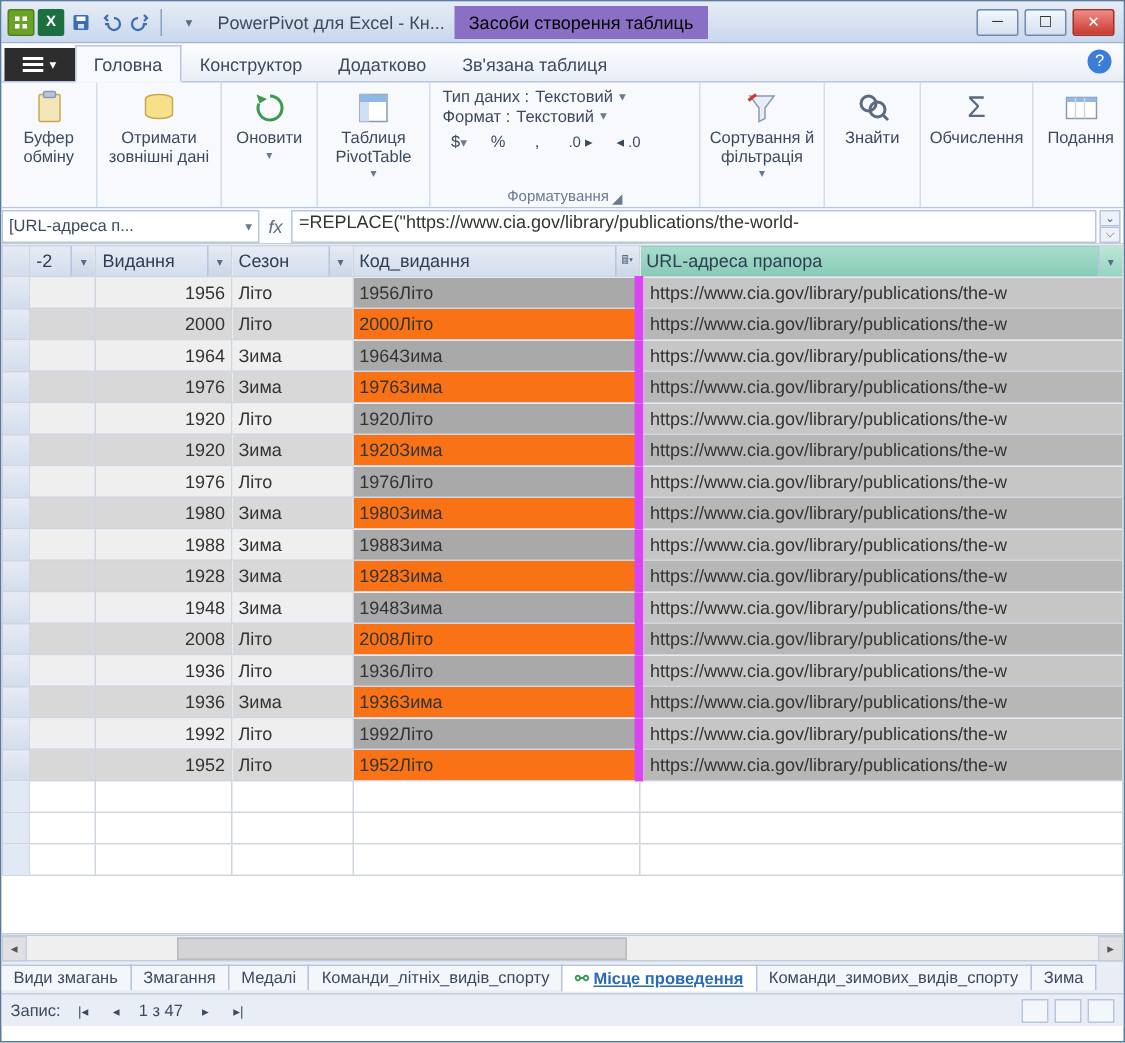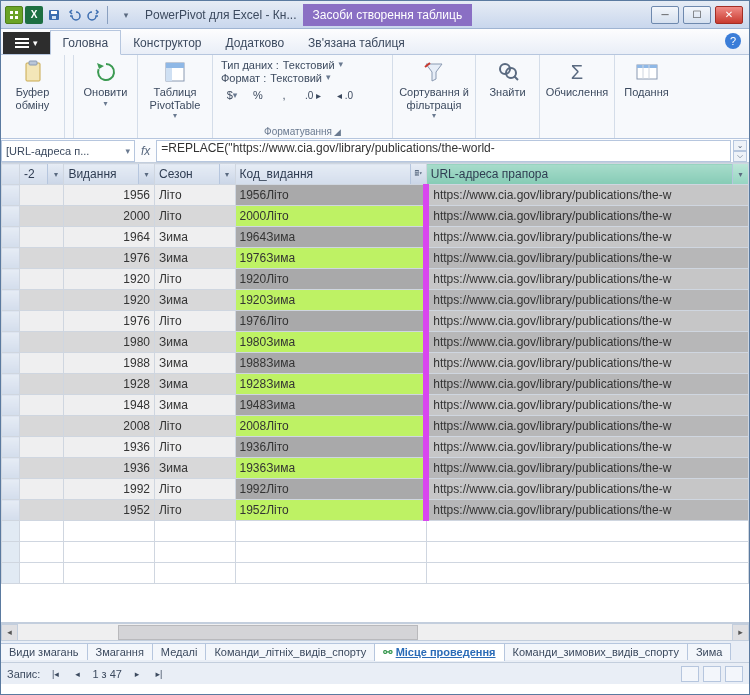--- a/index.html
+++ b/index.html
@@ -6,21 +6,21 @@
   body { background: #fff; width: 750px; height: 695px; overflow: hidden; border: 1px solid #5a7aa0; position: relative; }
 
   
   .titlebar { height: 28px; background: linear-gradient(#e6ecf5,#c9d7ed); display:flex; align-items:center; border-bottom:1px solid #9fb4d2; }
   .titlebar .qat { display:flex; align-items:center; gap:2px; padding:0 4px; }
   .qat-icon { width:18px; height:18px; display:flex; align-items:center; justify-content:center; font-size:12px; border:1px solid transparent; border-radius:2px; }
   .qat-icon.app { background:#6aa327; color:#fff; font-weight:bold; border:1px solid #4f7f1b; }
   .qat-icon.excel { background:#1d6f42; color:#fff; font-weight:bold; font-size:10px; }
   .qat-sep { width:6px; height:18px; border-left:1px solid #8aa0c0; margin:0 2px; }
   .title-text { font-size:12px; color:#3c4a5f; margin-left:6px; white-space:nowrap; }
-  .context-tab { background:#8a6fc4; color:#ffffff; font-size:12px; padding:4px 10px; margin-left:6px; }
+  .context-tab { background:#8a6fc4; color:#000000; font-size:12px; padding:4px 10px; margin-left:6px; }
   .winbtns { margin-left:auto; display:flex; gap:4px; padding-right:6px; }
   .winbtn { width:28px; height:18px; border:1px solid #6e89ae; background:linear-gradient(#f3f6fb,#d5e0ef); border-radius:2px; display:flex; align-items:center; justify-content:center; font-size:10px; color:#333; }
   .winbtn.close { background:linear-gradient(#f08b85,#c83a2f); color:#fff; border-color:#a32d24; }
 
   
   .ribbon-tabs { height:26px; background:linear-gradient(#fdfdfe,#e9eef7); display:flex; align-items:flex-end; border-bottom:1px solid #b6c6de; padding-left:2px; position:relative; }
   .file-btn { background:#2d2d2d; color:#fff; height:22px; display:flex; align-items:center; padding:0 12px; font-size:12px; gap:4px; }
   .rtab { font-size:12px; color:#3c4a5f; padding:5px 12px 4px; cursor:default; }
   .rtab.active { background:#f7f9fc; border:1px solid #b6c6de; border-bottom:1px solid #f7f9fc; margin-bottom:-1px; }
   .help-icon { position:absolute; right:8px; top:4px; width:16px; height:16px; border-radius:50%; background:#3b7dd8; color:#fff; font-size:11px; display:flex; align-items:center; justify-content:center; }
@@ -35,40 +35,40 @@
   .bigbtn .ico { width:28px; height:24px; margin-bottom:2px; display:flex; align-items:center; justify-content:center; }
   .bigbtn.wide { width:74px; }
   .bigbtn.wide2 { width:66px; }
   .stackrows { display:flex; flex-direction:column; gap:1px; padding:2px 4px; font-size:11px; color:#3c4a5f; min-width:160px; }
   .stackrow { display:flex; align-items:flex-start; gap:4px; white-space:nowrap; }
   .stackrow .dd { font-size:9px; color:#6a7a90; }
   .mini { width:22px; height:20px; border:1px solid transparent; display:flex; align-items:center; justify-content:center; font-size:11px; color:#3c4a5f; }
 
   
   .formulabar { height:24px; border-bottom:1px solid #c3cedd; display:flex; align-items:center; background:#fbfcfe; }
-  .namebox { width:134px; height:22px; border:1px solid #b6c6de; background:#fff; font-size:11px; color:#3c4a5f; display:flex; align-items:center; padding:0 4px; }
+  .namebox { width:172px; height:22px; border:1px solid #b6c6de; background:#fff; font-size:11px; color:#3c4a5f; display:flex; align-items:center; padding:0 4px; }
   .namebox .dd { margin-left:auto; font-size:9px; color:#6a7a90; }
   .fxlabel { font-style:italic; font-size:12px; color:#5a6a80; padding:0 6px; }
   .formula-input { flex:1; height:22px; border:1px solid #b6c6de; background:#fff; font-size:12px; color:#333; padding:0 4px; overflow:hidden; white-space:nowrap; }
   .fb-btn { width:14px; height:11px; border:1px solid #b6c6de; background:#eef2f8; margin-left:2px; font-size:8px; display:flex; align-items:center; justify-content:center; color:#5a6a80; }
   .fb-btnstack { display:flex; flex-direction:column; margin-right:2px; }
 
   
   .grid-area { position:relative; height:460px; overflow:hidden; border-bottom:1px solid #c3cedd; background:#fff; }
   table.grid { border-collapse:collapse; width:100%; font-size:12px; color:#333; table-layout:fixed; }
   .grid th, .grid td { border:1px solid #cfd6e0; height:21px; padding:0 4px; overflow:hidden; white-space:nowrap; text-overflow:clip; }
   .grid th { background:linear-gradient(#e6ecf5,#d3ddec); font-weight:normal; text-align:left; font-size:12px; color:#2f3d52; position:relative; }
   .grid th.hl { background:linear-gradient(#a7dccb,#86cbb5); }
   .grid th .hdd { position:absolute; right:0; top:0; bottom:0; width:16px; background:linear-gradient(#e6ecf5,#cbd6e7); border-left:1px solid #b6c6de; display:flex; align-items:center; justify-content:center; font-size:8px; color:#5a6a80; }
   .grid th.hl .hdd { background:linear-gradient(#bce6d8,#96d5c2); }
   .rowhdr { background:linear-gradient(#a7dccb,#86cbb5); width:18px; min-width:18px; }
   .grid td { background:#efeff0; }
   .grid tr.even td { background:#d8d8d9; }
   .grid td.selcol { background:#a9a9aa; }
-  .grid tr.even td.selcol { background:#bef264; }
+  .grid tr.even td.selcol { background:#f97316; }
   .grid td.url { background:#c6c6c7; border-left:6px solid #d946ef; }
   .grid tr.even td.url { background:#b7b7b8; }
   .grid td.num { text-align:right; }
 
   .grid tr.blank td, .grid tr.blank th.rowhdr { background:#fff !important; border-color:#cfd6e0; }
 
   
   .hscroll { height:17px; background:#efeff0; border-top:1px solid #c3cedd; display:flex; align-items:center; }
   .hscroll .arrow { width:17px; height:17px; background:#e0e0e3; border:1px solid #c3cedd; display:flex; align-items:center; justify-content:center; font-size:9px; color:#555; }
   .hscroll .thumb { height:15px; background:#d4d4d7; border:1px solid #b9b9bc; margin:0 0; }
@@ -156,20 +156,31 @@
               <rect x="7" y="1" width="8" height="4" rx="1" fill="#b9c6d8" stroke="#8a9ab2"></rect>
             </svg>
         </div>
         <span>Буфер обміну</span>
       </div>
     </div>
     <div class="rgroup-label"></div>
   </div>
 
   <div class="rgroup">
+    <div class="rgroup-content">
+      <div class="bigbtn wide">
+        <div class="ico">
+          <svg width="26" height="24" viewBox="0 0 26 24">
+              <ellipse cx="13" cy="6" rx="9" ry="3" fill="#f6e08a" stroke="#c9a94f"></ellipse>
+              <path d="M4 6v10c0 1.7 4 3 9 3s9-1.3 9-3V6" fill="#f6e08a" stroke="#c9a94f"></path>
+            </svg>
+        </div>
+        <span>Отримати зовнішні дані</span>
+      </div>
+    </div>
     <div class="rgroup-label"></div>
   </div>
 
   <div class="rgroup">
     <div class="rgroup-content">
       <div class="bigbtn">
         <div class="ico">
           <svg width="24" height="24" viewBox="0 0 24 24">
               <path d="M12 4a8 8 0 1 1-7.4 5" stroke="#3b9a52" fill="none" stroke-width="2"></path>
               <path d="M3 3l2 6 5-3z" fill="#3b9a52"></path>

